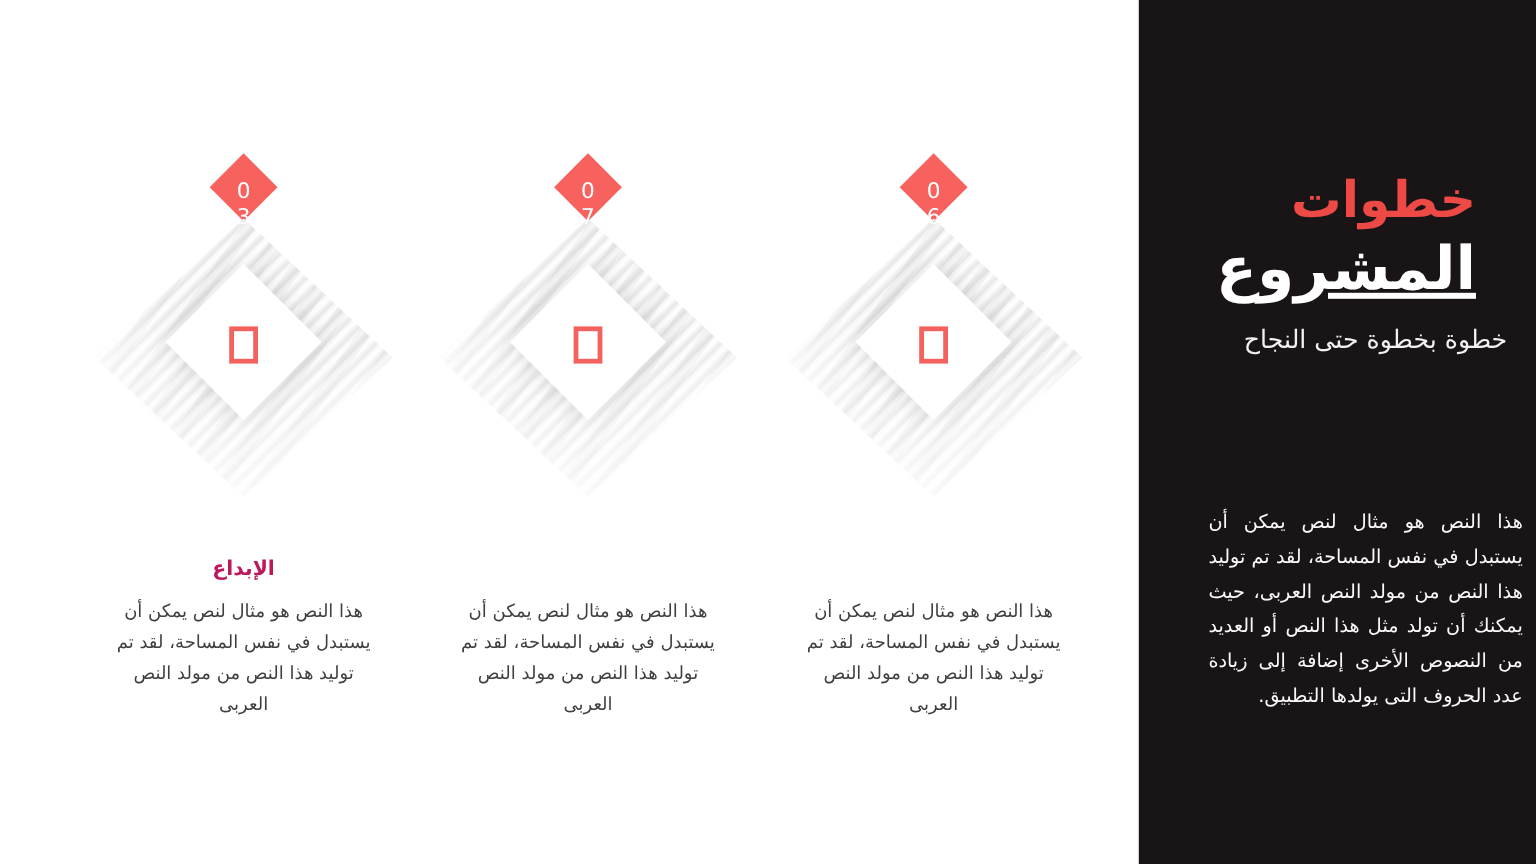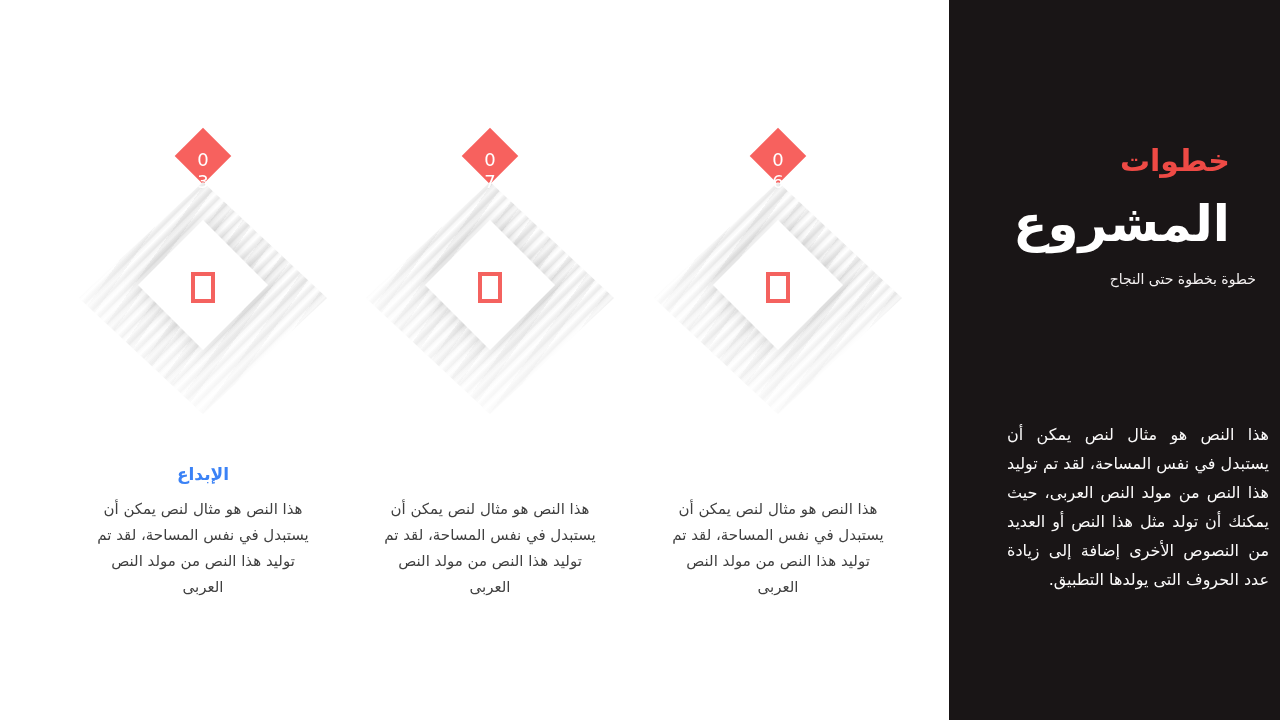--- a/index.html
+++ b/index.html
@@ -10,31 +10,32 @@
   }
   .slide { position: relative; width: 1280px; height: 720px; background: #ffffff; }
 
   
   .side-panel {
     position: absolute; left: 949px; top: 0; width: 331px; height: 720px;
     background: #191516; direction: rtl;
   }
   .panel-title-red {
     position: absolute; top: 144px; right: 50px;
-    color: #ee4a45; font-size: 30px; font-weight: bold; line-height: 1.1;
+    color: #ee4a45; font-size: 42px; font-weight: bold; line-height: 1.1;
     white-space: nowrap;
   }
   .panel-title-white {
     position: absolute; top: 196px; right: 50px;
     color: #ffffff; font-size: 50px; font-weight: bold; line-height: 1.15;
     white-space: nowrap;
+    text-decoration: underline;
   }
   .panel-subtitle {
     position: absolute; top: 271px; right: 24px;
-    color: #f3f0f0; font-size: 14px; white-space: nowrap;
+    color: #f3f0f0; font-size: 21px; white-space: nowrap;
   }
   .panel-paragraph {
     position: absolute; top: 420px; right: 11px; width: 262px;
     color: #fbfafa; font-size: 16px; line-height: 29px;
     text-align: justify; text-align-last: right;
   }
 
   
   .steps-area { position: absolute; left: 0; top: 0; width: 949px; height: 720px; }
 
@@ -75,21 +76,21 @@
   }
   .step-icon {
     position: absolute; left: 113px; top: 152px; width: 24px; height: 31px;
     box-sizing: border-box; border: 4px solid #f4625f; background: #ffffff;
     z-index: 4;
   }
 
   .step-title {
     position: absolute; left: 15px; top: 344px; width: 220px;
     text-align: center; direction: rtl;
-    color: #3b82f6; font-size: 17px; font-weight: bold;
+    color: #be185d; font-size: 17px; font-weight: bold;
   }
   .step-body {
     position: absolute; left: 15px; top: 376px; width: 220px;
     text-align: center; direction: rtl;
     color: #3f3f3f; font-size: 15px; line-height: 26px;
   }
 </style>
 </head>
 <body>
 

